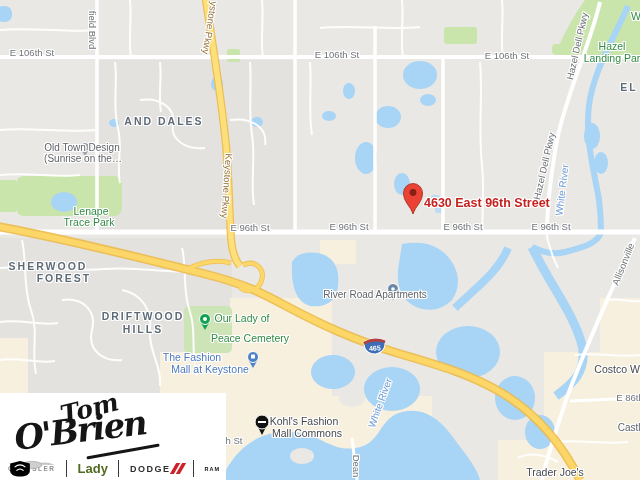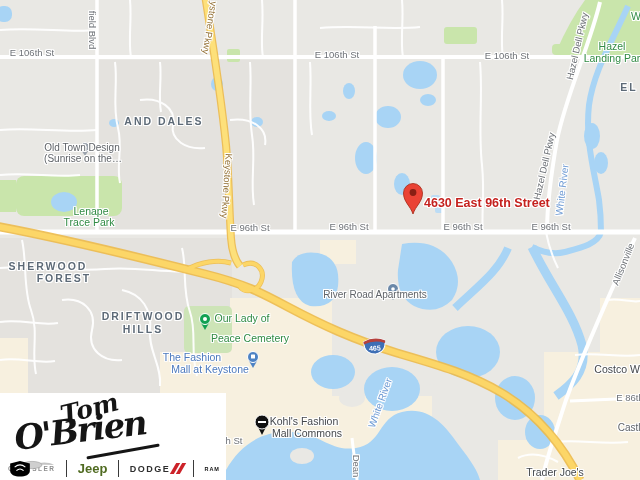--- a/index.html
+++ b/index.html
@@ -258,21 +258,21 @@
     <div class="brand-row">
       <div class="brand-chrysler">
         <span class="chr-text">CHRYSLER</span>
         <svg width="48" height="10" viewBox="0 0 48 10">
           <path d="M2,5 C8,1.5 16,2 20,4.5 L2,5 Z" fill="#c4c4c4"></path>
           <path d="M46,5 C40,1.5 32,2 28,4.5 L46,5 Z" fill="#c4c4c4"></path>
           <ellipse cx="24" cy="5" rx="10" ry="3.6" fill="#cfcfcf" stroke="#9b9b9b" stroke-width="0.6"></ellipse>
         </svg>
       </div>
       <div class="sep"></div>
-      <div class="brand-jeep">Jeep</div>
+      <div class="brand-jeep">Lady</div>
       <div class="sep"></div>
       <div class="brand-dodge">
         <span class="dodge-text">DODGE</span>
         <span class="slash"></span>
         <span class="slash"></span>
       </div>
       <div class="sep"></div>
       <div class="brand-ram">
         <svg width="24" height="17" viewBox="0 0 26 19">
           <path d="M13,1 L24,4 V12 C24,16.5 19,18.5 13,18.5 C7,18.5 2,16.5 2,12 V4 Z" fill="#000000"></path>

